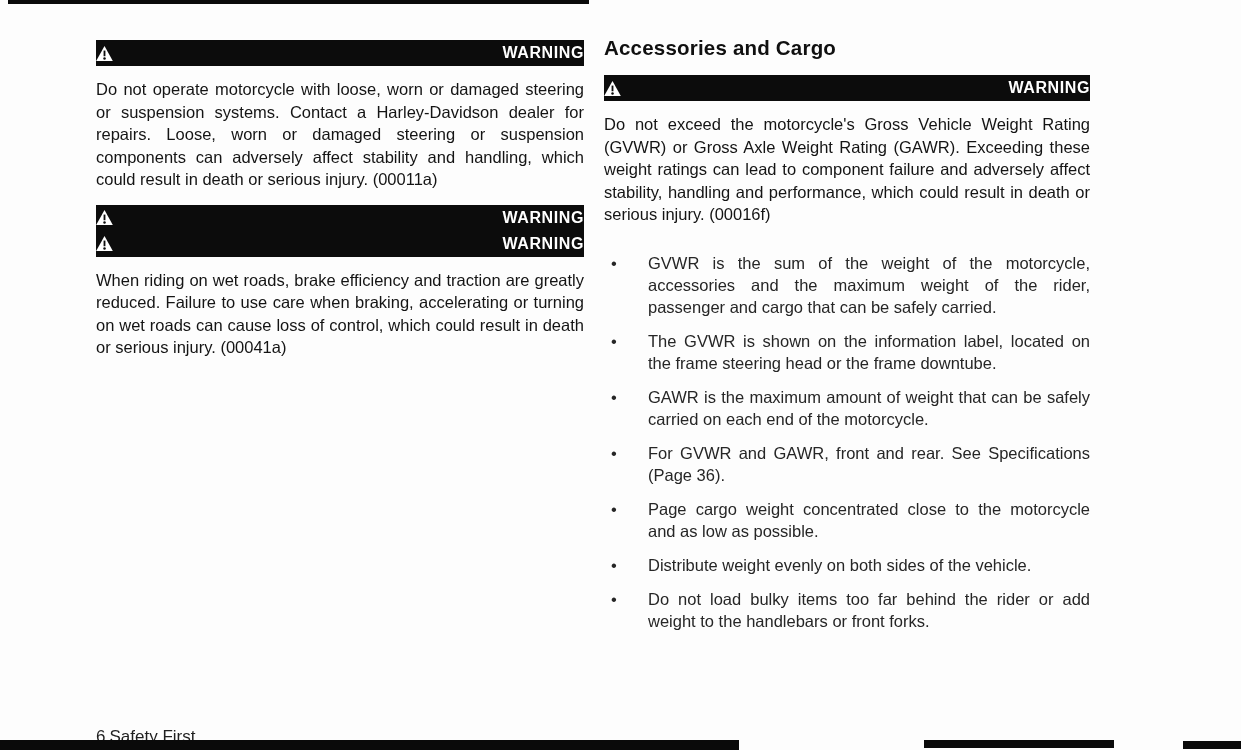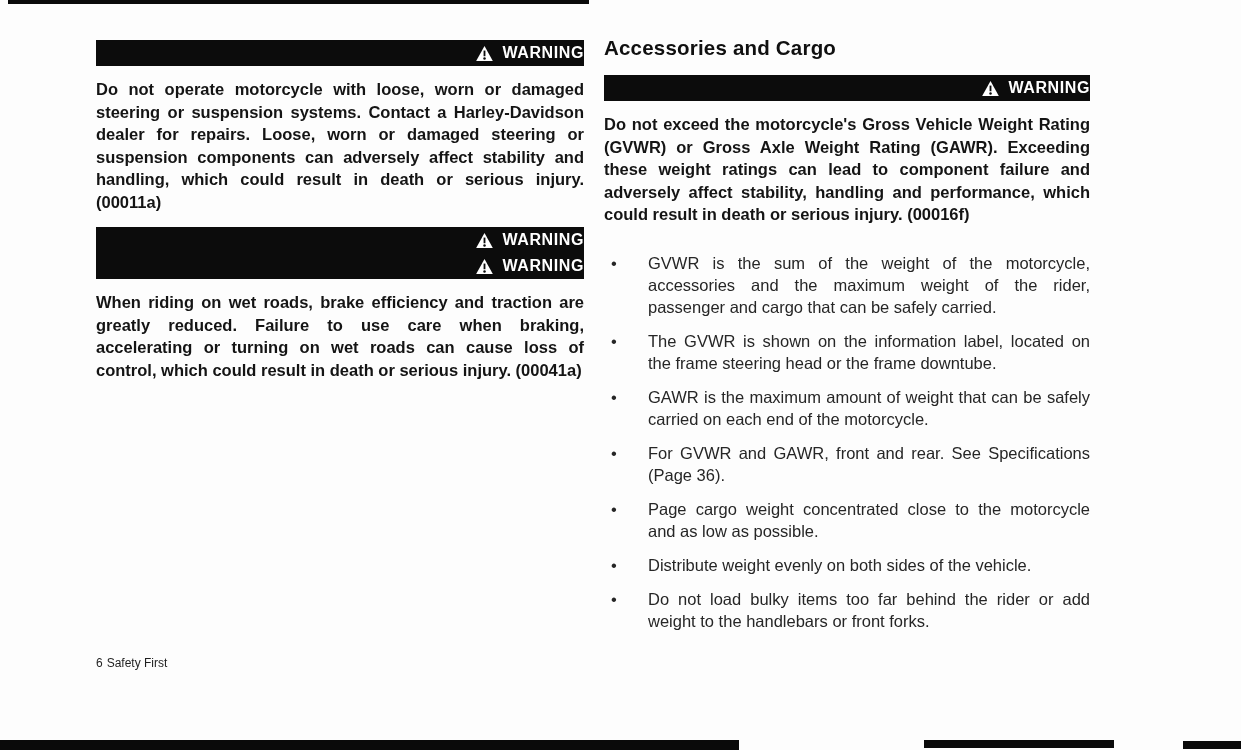--- a/index.html
+++ b/index.html
@@ -17,31 +17,31 @@
   .scan-top    { left: 8px;    top: 0px;    width: 581px; height: 4px; }
   .scan-bot-1  { left: 0px;    top: 740px;  width: 739px; height: 10px; }
   .scan-bot-2  { left: 924px;  top: 740px;  width: 190px; height: 8px; }
   .scan-bot-3  { left: 1183px; top: 741px;  width: 58px;  height: 8px; }
 
   .col { position: absolute; }
   .col-left  { left: 96px;  top: 40px; width: 488px; }
   .col-right { left: 604px; top: 36px; width: 486px; }
 
   .banner {
-    display: flex; align-items: center; justify-content: flex-end;
+    display: flex; align-items: center; justify-content: space-between;
     gap: 9px; height: 26px;
     background: #0c0c0c; color: #ffffff;
     font-weight: bold; font-size: 16px; letter-spacing: 0.6px;
   }
   .warn-icon { display: inline-flex; }
   .warn-icon svg { width: 17px; height: 15px; display: block; }
 
   .warn-text {
     margin: 12px 0 14px 0;
-    font-weight: bold;
+    font-weight: normal;
     font-size: 16.5px;
     line-height: 22.5px;
     text-align: justify;
     color: #141414;
   }
   .warning-section:last-child .warn-text { margin-bottom: 10px; }
 
   .section-heading {
     margin: 0 0 15px 0;
     font-size: 20.5px;
@@ -61,22 +61,22 @@
   .bullet-dot {
     flex: 0 0 25px;
     padding-left: 7px;
     box-sizing: border-box;
   }
   .bullet-text { flex: 1; text-align: justify; margin-left: 19px; }
 
   .footer {
     position: absolute;
     left: 96px;
-    top: 656px;
-    font-size: 12px;
+    top: 727px;
+    font-size: 17px;
     color: #1f1f1f;
   }
   .footer span { margin-right: 4px; }
 </style>
 </head>
 <body>
 
 <div class="page">
 
   <div class="scan-bar scan-top"></div>

